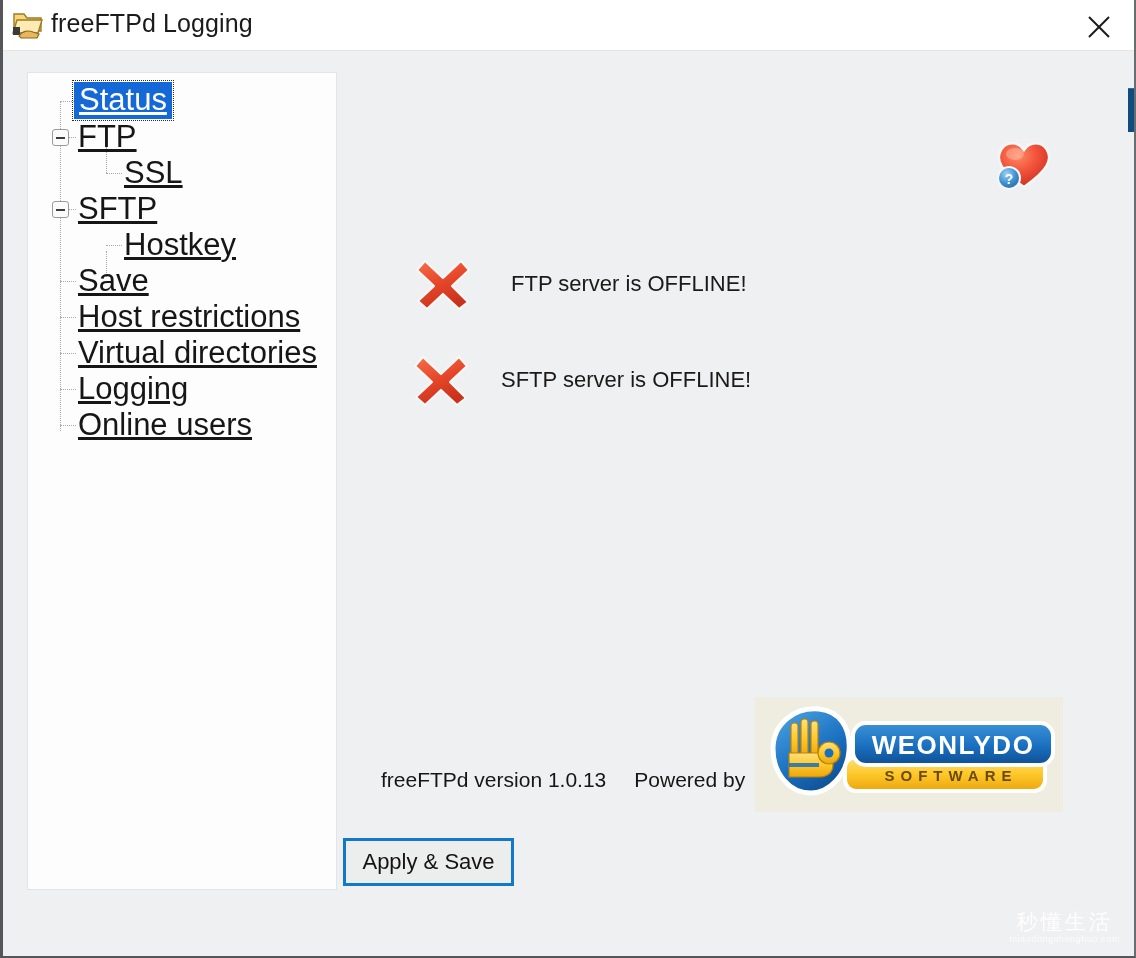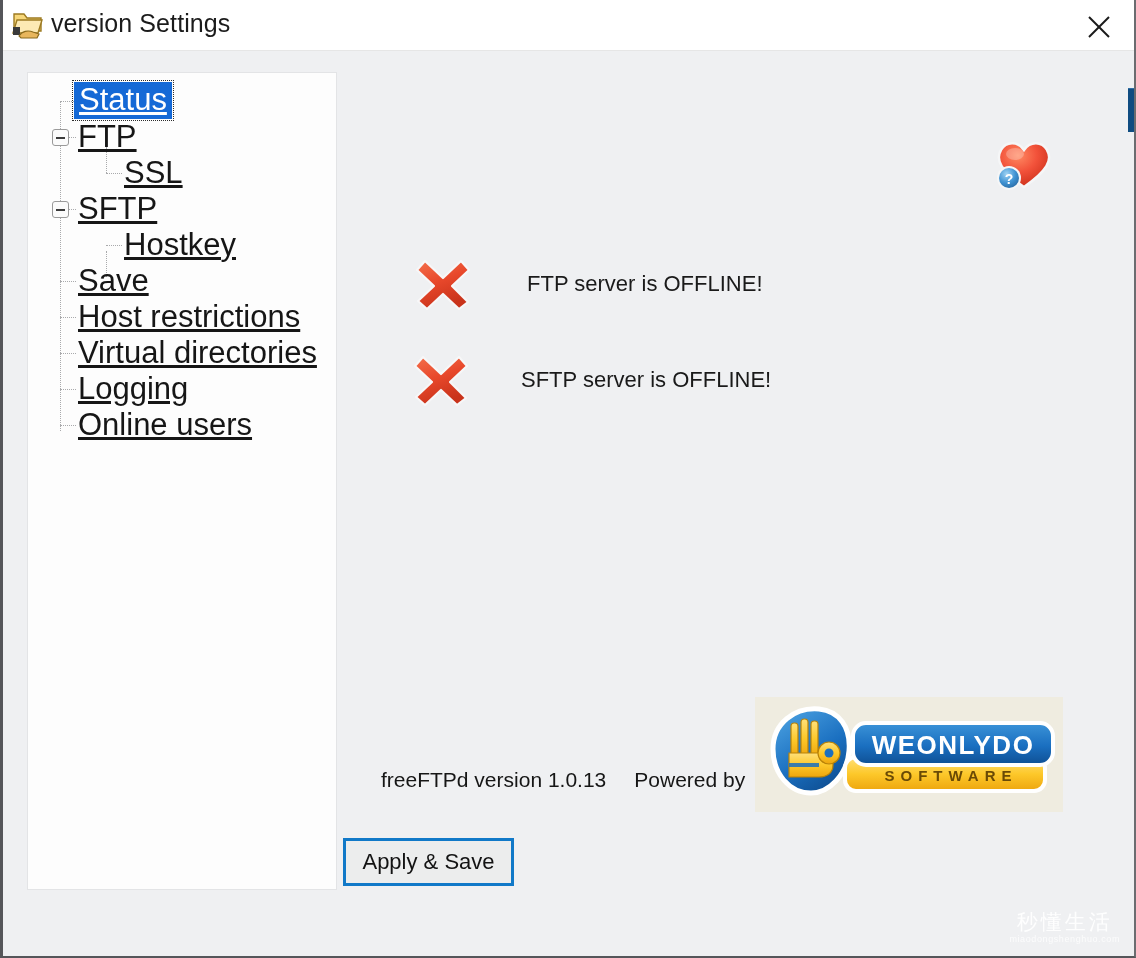--- a/index.html
+++ b/index.html
@@ -223,21 +223,21 @@
 
     <span id="app-icon">
       <svg width="34" height="32" viewBox="0 0 34 32">
         <path d="M3 5 L13 5 L16 9 L30 9 L30 22 L3 22 Z" fill="#f7d77a" stroke="#9d7b22" stroke-width="1.4"></path>
         <path d="M6 11 L31 11 L27 24 L2 24 Z" fill="#fdeab4" stroke="#9d7b22" stroke-width="1.4"></path>
         <rect x="2" y="18" width="7" height="8" fill="#3a3a3a"></rect>
         <path d="M8 27 C11 22 17 21 22 23 L28 25 L26 29 L10 29 Z" fill="#e8b65c" stroke="#8a6a1c" stroke-width="1.2"></path>
       </svg>
     </span>
 
-    <div id="title-text">version Settings</div>
+    <div id="title-text">freeFTPd Logging</div>
 
     <div id="close-button">
       <svg width="24" height="24" viewBox="0 0 24 24">
         <line x1="2" y1="2" x2="22" y2="22" stroke="#1a1a1a" stroke-width="1.9"></line>
         <line x1="22" y1="2" x2="2" y2="22" stroke="#1a1a1a" stroke-width="1.9"></line>
       </svg>
     </div>
   </div>
 
   <div id="bg-window-sliver"></div>
@@ -334,30 +334,30 @@
           <defs>
             <linearGradient id="xGrad" x1="0" y1="0" x2="0.4" y2="1">
               <stop offset="0%" stop-color="#f4704c"></stop>
               <stop offset="50%" stop-color="#e8482b"></stop>
               <stop offset="100%" stop-color="#c9331b"></stop>
             </linearGradient>
           </defs>
           <path d="M14 8 L32 25 L50 8 L58 17 L41 33 L57 49 L48 56 L32 41 L16 56 L7 48 L23 33 L6 17 Z" fill="url(#xGrad)" stroke="#f7f7f8" stroke-width="2.2" stroke-linejoin="round"></path>
         </svg>
       </span>
-      <span class="status-text" style="margin-left:52px;">FTP server is OFFLINE!</span>
+      <span class="status-text" style="margin-left:36px;">FTP server is OFFLINE!</span>
     </div>
 
     <div class="status-row" style="left:56px; top:275px;">
       <span class="status-x">
         <svg width="64" height="62" viewBox="0 0 64 62">
           <path d="M14 8 L32 25 L50 8 L58 17 L41 33 L57 49 L48 56 L32 41 L16 56 L7 48 L23 33 L6 17 Z" fill="url(#xGrad)" stroke="#f7f7f8" stroke-width="2.2" stroke-linejoin="round"></path>
         </svg>
       </span>
-      <span class="status-text" style="margin-left:48px;">SFTP server is OFFLINE!</span>
+      <span class="status-text" style="margin-left:28px;">SFTP server is OFFLINE!</span>
     </div>
 
     <div id="footer-row">
       <span id="version-text">freeFTPd version 1.0.13</span>
       <span id="powered-text">Powered by</span>
     </div>
   </div>
 
   <div id="weonlydo-logo">
     <svg width="308" height="115" viewBox="0 0 308 115">

